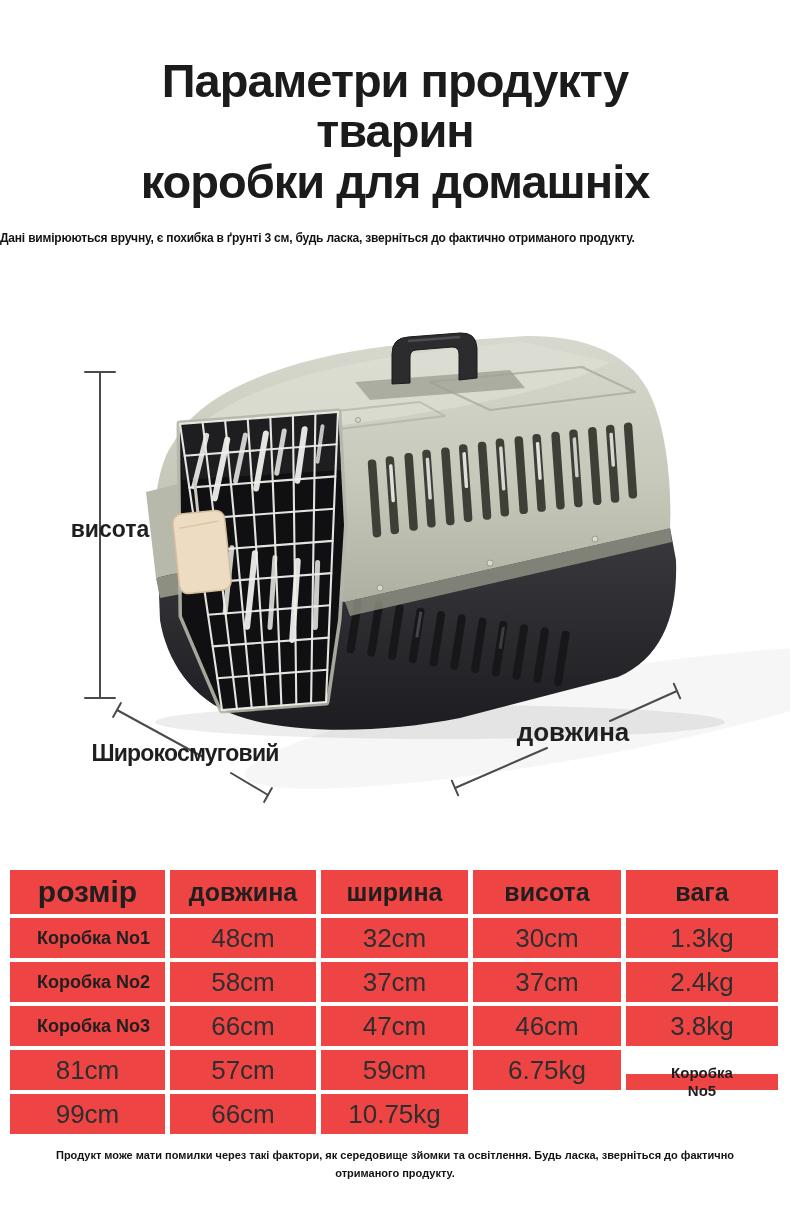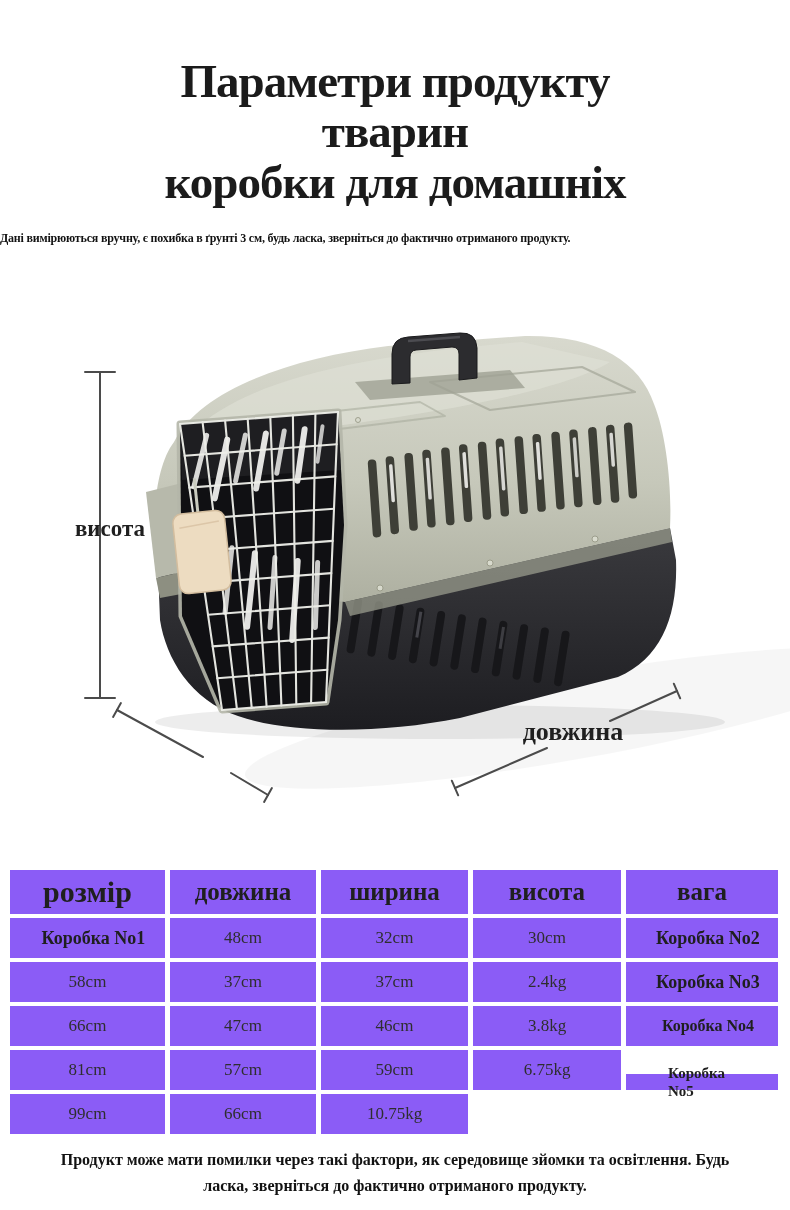--- a/index.html
+++ b/index.html
@@ -1,18 +1,18 @@
 <!DOCTYPE html>
 <html><head>
 <meta charset="utf-8">
 <style>
   html,body{margin:0;padding:0;background:#ffffff;}
   .sheet{
     position:relative;width:790px;height:1210px;background:#ffffff;overflow:hidden;
-    font-family:Liberation Serif, serif;color:#1c1c1c;
+    font-family:Liberation Sans, sans-serif;color:#1c1c1c;
   }
   .title{
     position:absolute;top:56px;left:0;width:790px;text-align:center;
     font-size:47px;font-weight:700;line-height:1.07;letter-spacing:-1px;color:#1b1b1b;
   }
   .subtitle{
     position:absolute;top:231px;left:0;width:790px;text-align:left;
     font-size:12px;font-weight:700;letter-spacing:-0.2px;color:#121212;white-space:nowrap;
   }
   .figure{position:absolute;top:280px;left:0;width:790px;height:530px;}
@@ -22,32 +22,32 @@
   .dl-width{top:460px;left:78px;width:214px;font-size:23px;letter-spacing:-0.8px;}
   .dl-length{top:437px;left:498px;width:150px;font-size:26px;}
   .tbl{
     position:absolute;top:870px;left:10px;width:770px;
     display:grid;
     grid-template-columns:155px 146px 147px 148px 152px;
     grid-template-rows:44px 40px 40px 40px 40px 40px;
     column-gap:5px;row-gap:4px;
   }
   .cell{
-    background:#8b5cf6;display:flex;align-items:center;justify-content:center;
-    text-align:left;color:#1f1f1f;
+    background:#ef4444;display:flex;align-items:center;justify-content:center;
+    text-align:center;color:#1f1f1f;
   }
   .head{font-size:25px;font-weight:700;}
   .head-size{font-size:30px;}
   .name{font-size:18px;font-weight:700;padding-left:12px;}
   .name-r4{font-size:16px;}
   .name-r5{font-size:15px;line-height:1.2;padding:0 42px;margin-top:24px;}
-  .val{font-size:17px;font-weight:400;color:#2e2e2e;}
+  .val{font-size:26px;font-weight:400;color:#2e2e2e;}
   .footer{
     position:absolute;top:1147px;left:40px;width:710px;text-align:center;
-    font-size:16px;font-weight:700;line-height:1.6;color:#121212;
+    font-size:11px;font-weight:700;line-height:1.6;color:#121212;
   }
 </style>
 </head>
 <body>
 
 <div class="sheet">
 
   <div class="title">
     <div>Параметри продукту</div>
     <div>тварин</div>
@@ -201,48 +201,49 @@
         <g>
           <path d="M455,508 L547,468"></path>
             <path d="M610,441 L677,411"></path>
           <path d="M458.2,515.3 L451.8,500.7"></path>
             <path d="M680.2,418.3 L673.8,403.7"></path>
         </g>
       </g>
     </svg>
 
     <div class="dim-label dl-height">висота</div>
+    <div class="dim-label dl-width">Широкосмуговий</div>
     <div class="dim-label dl-length">довжина</div>
   </div>
 
   <div class="tbl">
     <div class="cell head head-size">розмір</div>
     <div class="cell head">довжина</div>
     <div class="cell head">ширина</div>
     <div class="cell head">висота</div>
     <div class="cell head">вага</div>
 
     <div class="cell name">Коробка No1</div>
     <div class="cell val">48cm</div>
     <div class="cell val">32cm</div>
     <div class="cell val">30cm</div>
+    <div class="cell val">1.3kg</div>
 
     <div class="cell name">Коробка No2</div>
     <div class="cell val">58cm</div>
     <div class="cell val">37cm</div>
     <div class="cell val">37cm</div>
     <div class="cell val">2.4kg</div>
 
     <div class="cell name">Коробка No3</div>
     <div class="cell val">66cm</div>
     <div class="cell val">47cm</div>
     <div class="cell val">46cm</div>
     <div class="cell val">3.8kg</div>
 
-    <div class="cell name name-r4">Коробка No4</div>
     <div class="cell val">81cm</div>
     <div class="cell val">57cm</div>
     <div class="cell val">59cm</div>
     <div class="cell val">6.75kg</div>
 
     <div class="cell name name-r5">Коробка No5</div>
     <div class="cell val">99cm</div>
     <div class="cell val">66cm</div>
     <div class="cell val">10.75kg</div>
   </div>

